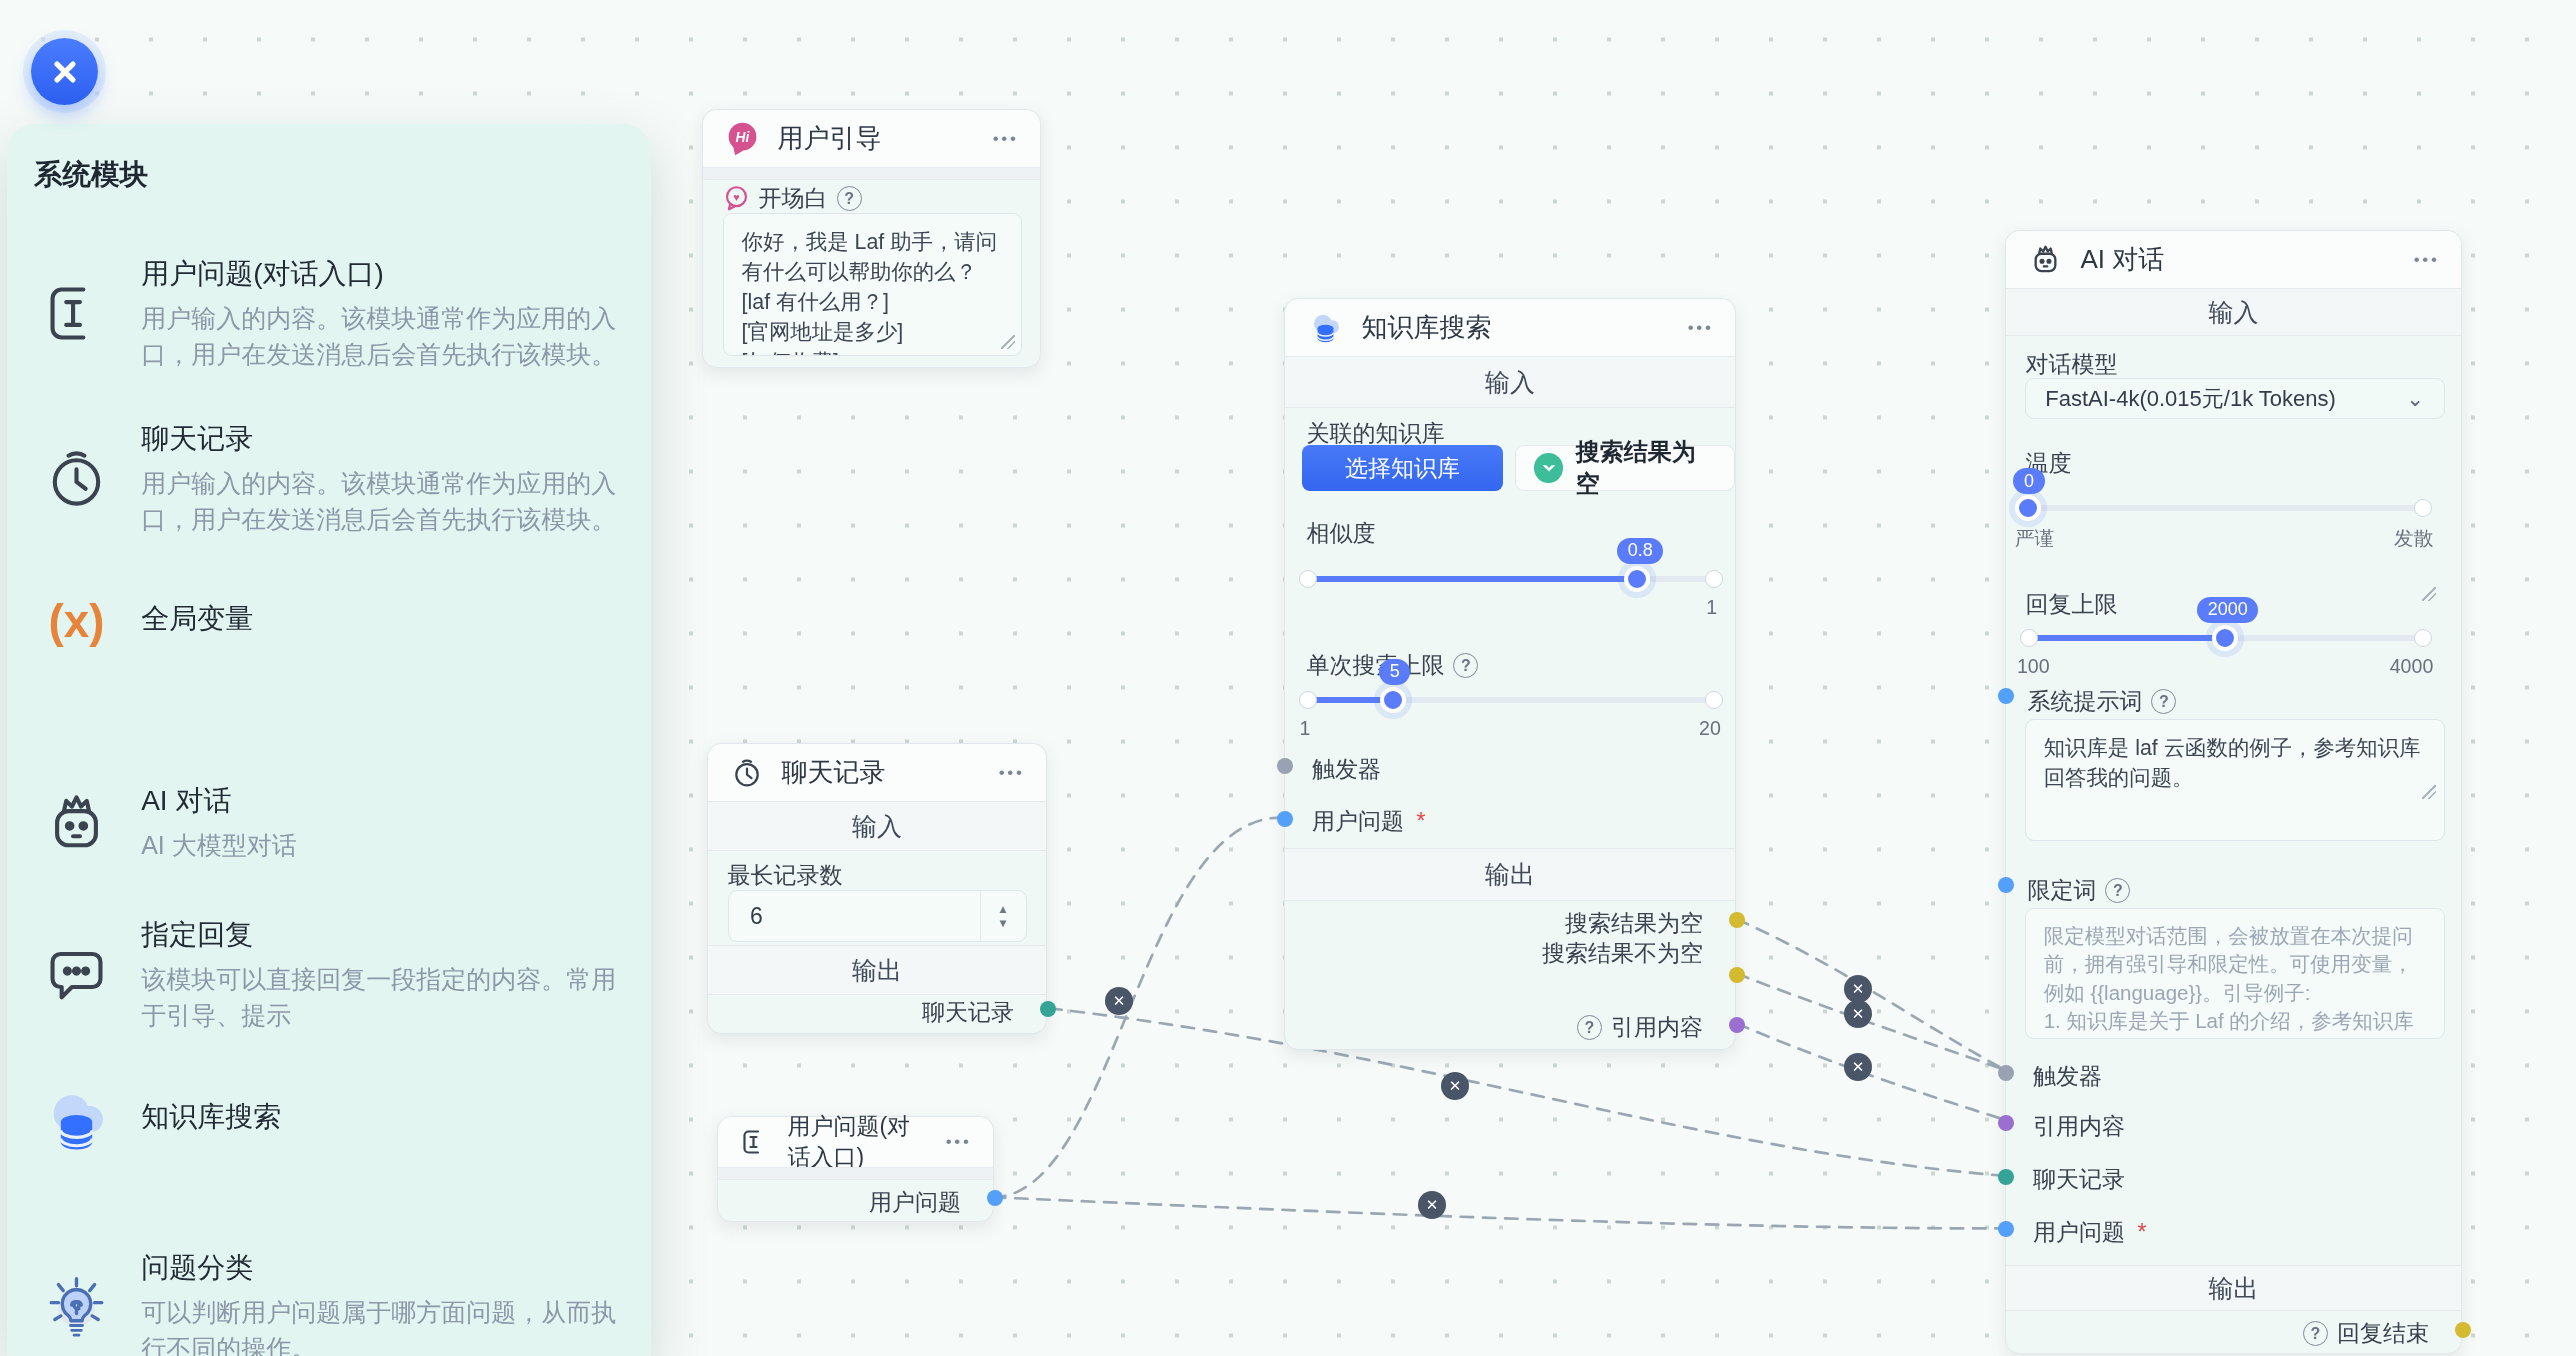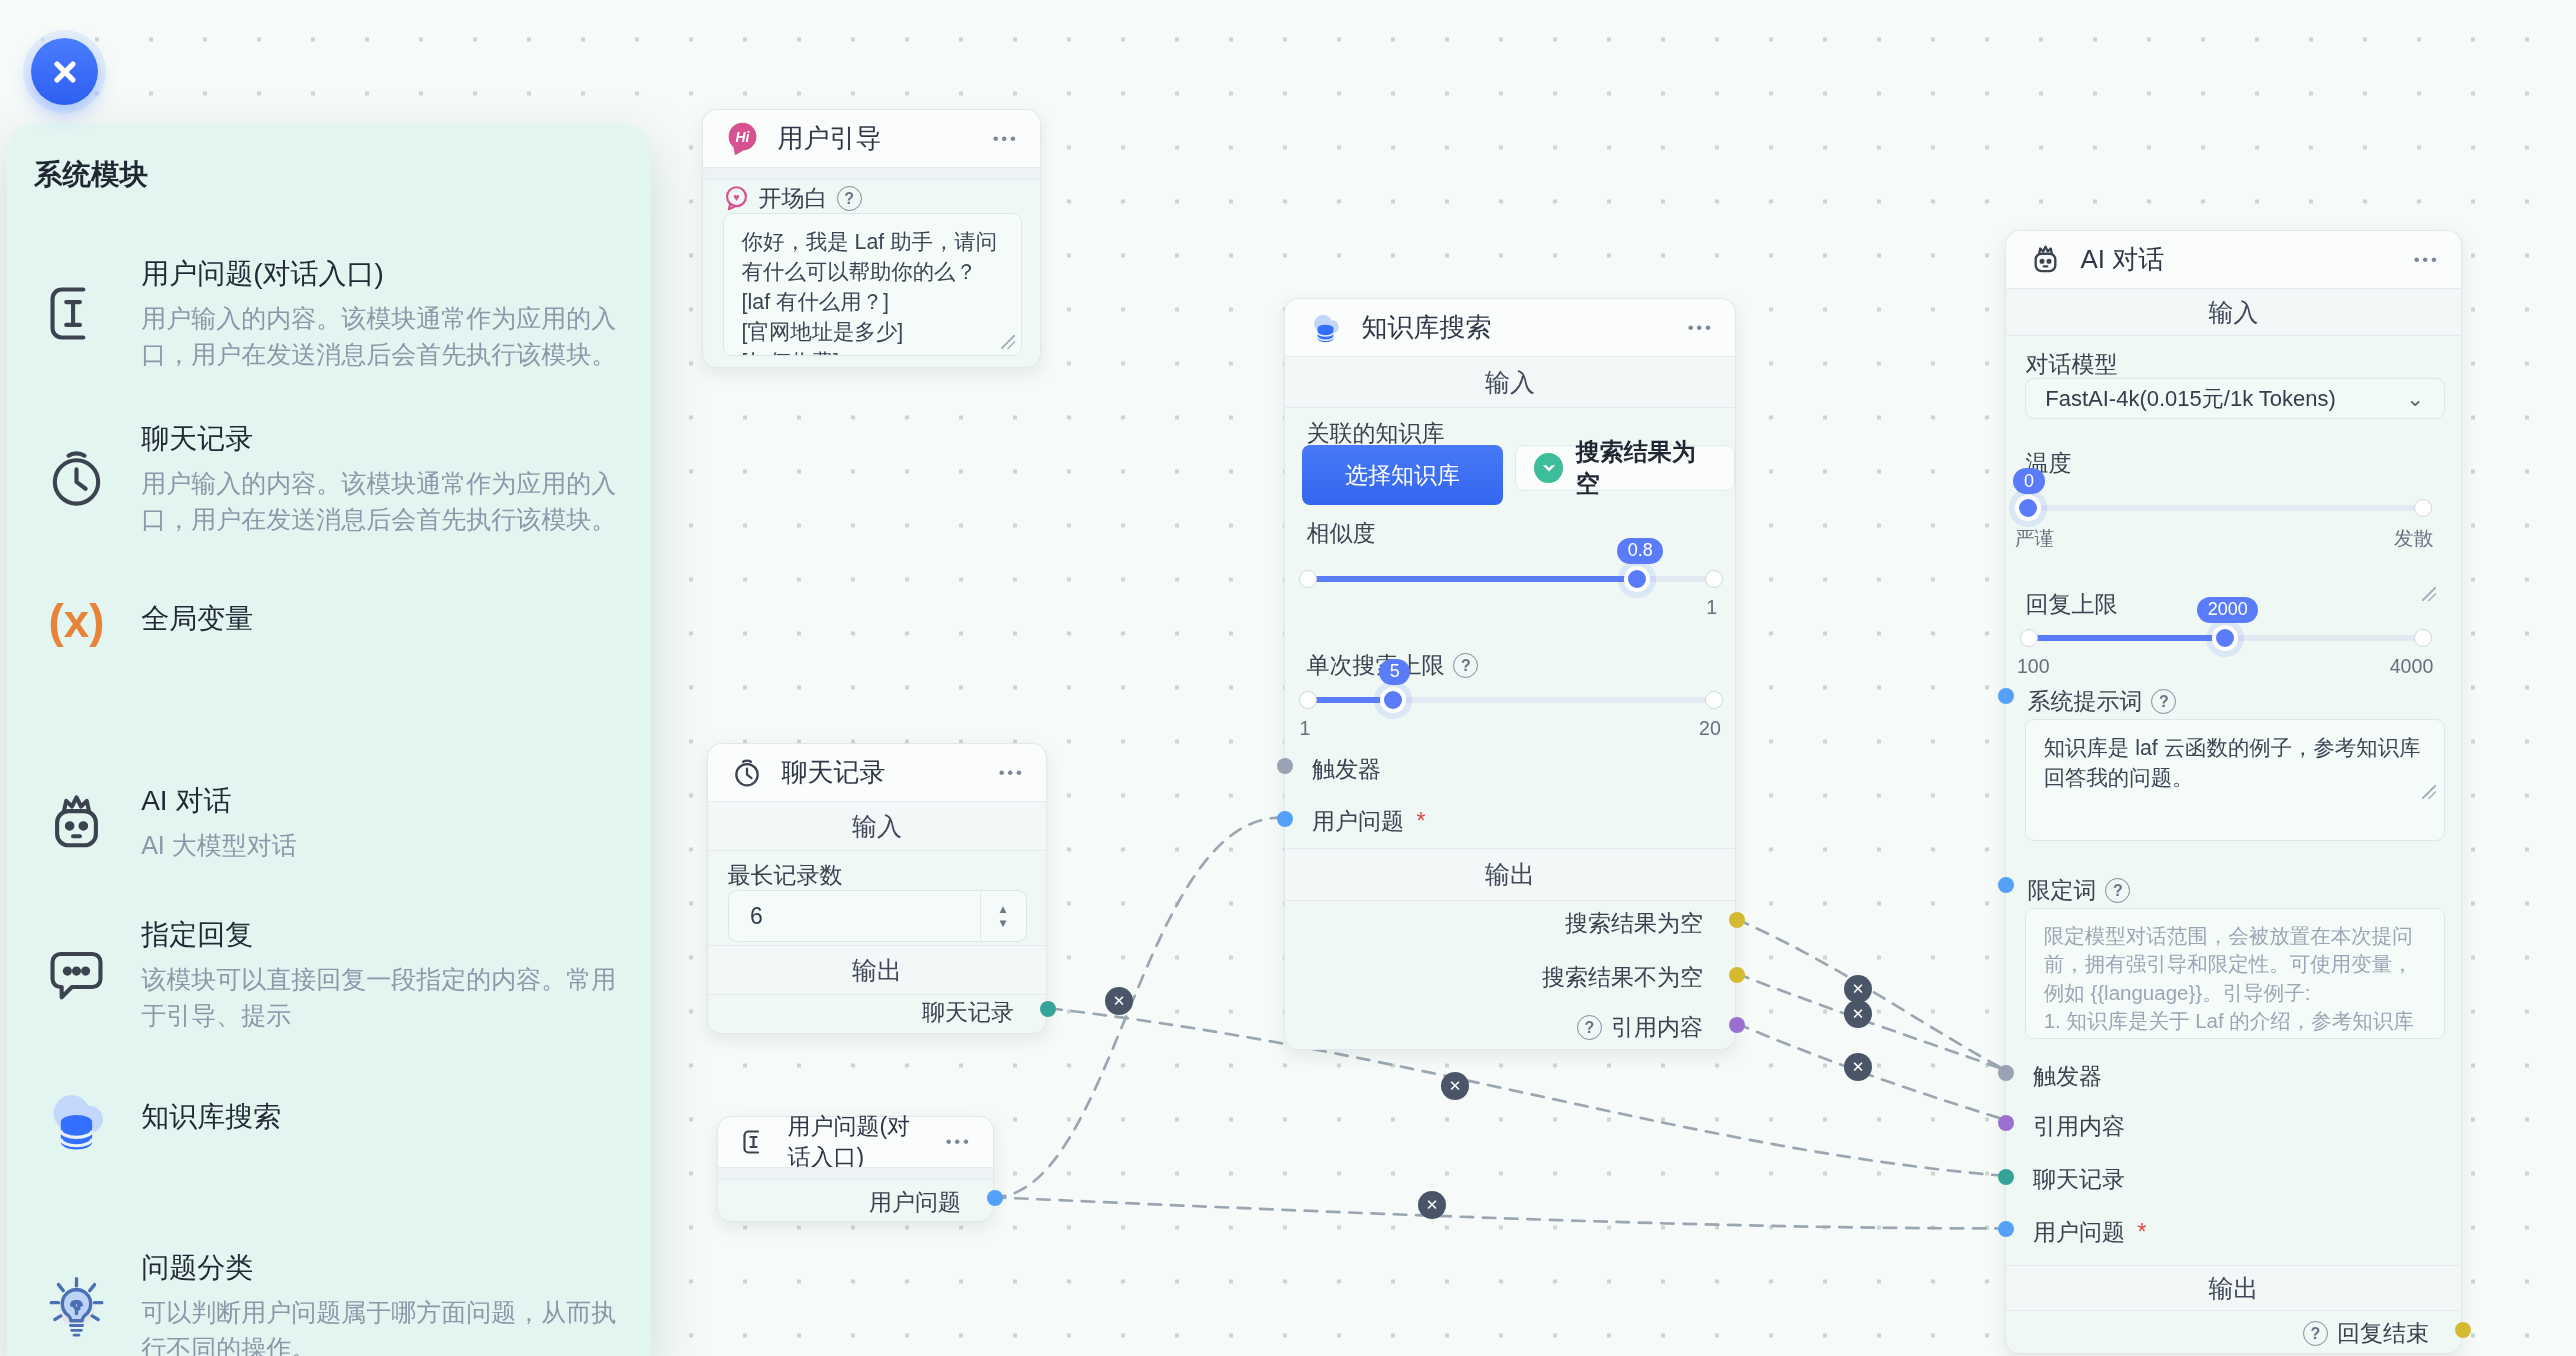--- a/index.html
+++ b/index.html
@@ -305,21 +305,21 @@
         <path d="M19 33 v17 c0 3.4 5.9 6 13 6 s13 -2.6 13 -6 v-17" fill="#3370ff"></path>
         <ellipse cx="32" cy="33" rx="13" ry="5.6" fill="#3370ff"></ellipse>
         <path d="M19 40 c0 3.4 5.9 6 13 6 s13 -2.6 13 -6" fill="none" stroke="#e9f1ff" stroke-width="2.6"></path>
         <path d="M19 47 c0 3.4 5.9 6 13 6 s13 -2.6 13 -6" fill="none" stroke="#e9f1ff" stroke-width="2.6"></path>
       </svg>
       <span class="node-title">知识库搜索</span>
       <span class="node-menu">•••</span>
     </div>
     <div class="band" style="top:57px;height:52px">输入</div>
     <div class="lbl" style="left:21.4px;top:119px">关联的知识库</div>
-    <button class="btn-primary" style="left:17px;top:146px;width:201px;height:60px">选择知识库</button>
+    <button class="btn-primary" style="left:17px;top:146px;width:201px;height:46px">选择知识库</button>
     <div class="chip" style="left:230px;top:146px;height:46px">
       <span class="chip-ico">
         <svg width="18" height="18" viewBox="0 0 20 20">
             <path d="M3 7 l7 7 7 -7 -4 0 -3 3 -3 -3 z" fill="#fff"></path>
           </svg>
       </span>
       <span>搜索结果为空</span>
     </div>
     <div class="lbl" style="left:21.4px;top:219px">相似度</div>
     <div class="slider" style="left:18px;top:267px;width:416px;height:27px">
@@ -350,21 +350,21 @@
     <div class="lbl" style="left:27px;top:507px">
       <span>用户问题</span>
         <span class="req">*</span>
     </div>
     <span class="port p-blue" style="left:-8px;top:512px"></span>
     <div class="band" style="top:549px;height:53px">输出</div>
     <div class="out-row" style="top:609px">
         <span>搜索结果为空</span>
       </div>
     <span class="port p-yellow" style="left:444px;top:613px"></span>
-    <div class="out-row" style="top:663px">
+    <div class="out-row" style="top:639px">
         <span>搜索结果不为空</span>
       </div>
     <span class="port p-yellow" style="left:444px;top:668px"></span>
     <div class="out-row" style="top:713px">
       <span class="qmark">?</span>
       <span>引用内容</span>
     </div>
     <span class="port p-purple" style="left:444px;top:718px"></span>
   </section>
 

